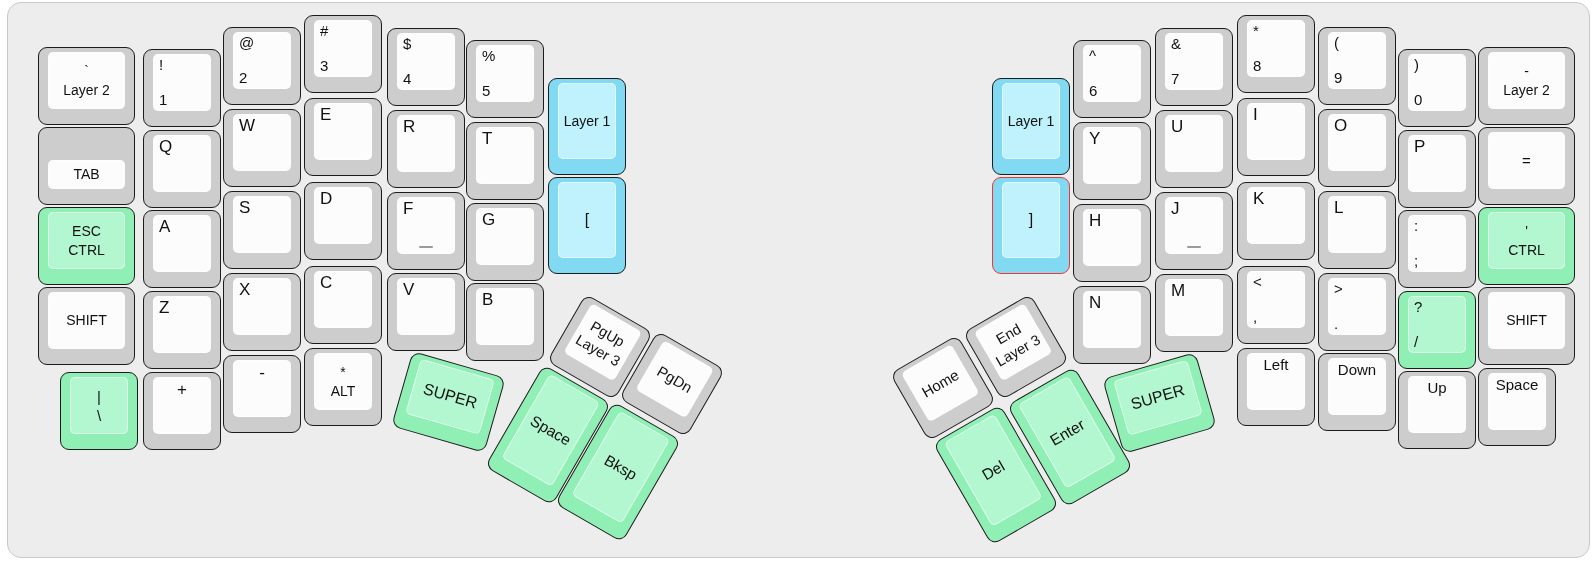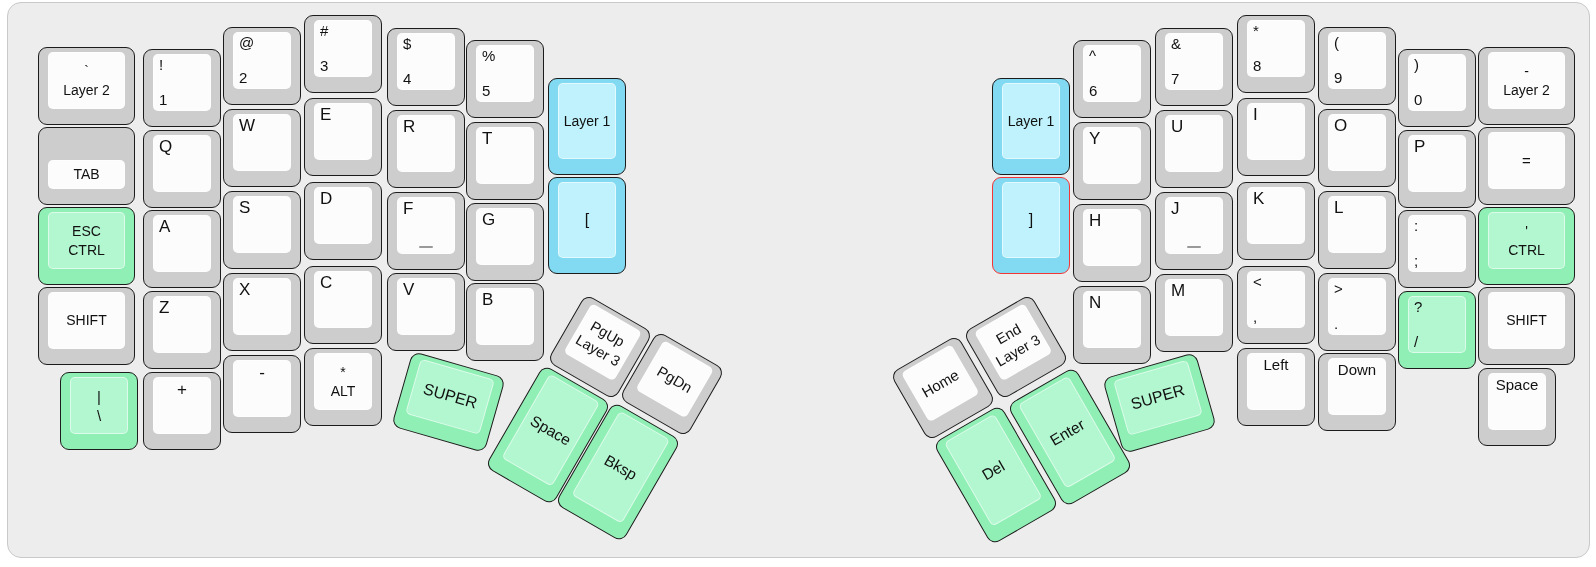--- a/index.html
+++ b/index.html
@@ -355,20 +355,25 @@
         <span class="l l1">:</span>
         <span class="l l2">;</span>
       </div>
     </div>
     <div class="key s-2l" style="left: 1398px; top: 291px; width: 78px; height: 78px; background: rgb(143, 239, 180);">
       <div class="cap" style="background: rgb(179, 247, 209);">
         <span class="l l1">?</span>
         <span class="l l2">/</span>
       </div>
     </div>
+    <div class="key s-tc" style="left: 1398px; top: 371px; width: 78px; height: 78px; background: rgb(205, 205, 205);">
+      <div class="cap" style="background: rgb(252, 252, 252); font-size: 15px;">
+        <span class="l l1">Up</span>
+      </div>
+    </div>
     <div class="key s-2c" style="left: 1478px; top: 47px; width: 97px; height: 78px; background: rgb(205, 205, 205);">
       <div class="cap" style="background: rgb(252, 252, 252);">
         <span class="l l1">-</span>
         <span class="l l2">Layer 2</span>
       </div>
     </div>
     <div class="key s-mc" style="left: 1478px; top: 127px; width: 97px; height: 78px; background: rgb(205, 205, 205);">
       <div class="cap" style="background: rgb(252, 252, 252); font-size: 15px;">
         <span class="l l1">=</span>
       </div>

